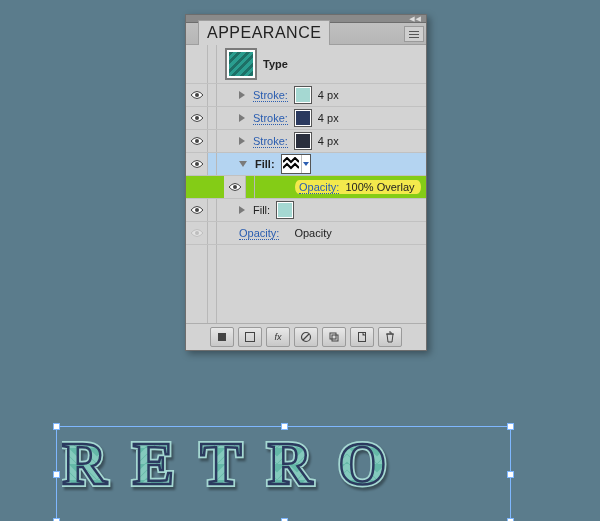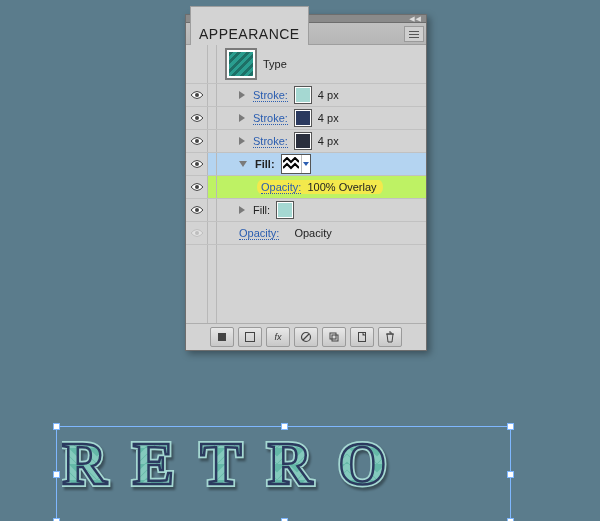--- a/index.html
+++ b/index.html
@@ -40,23 +40,23 @@
     height: 21px;
     background: linear-gradient(#c0c0c0, #b6b6b6);
     border-bottom: 1px solid #9e9e9e;
     display: flex;
     align-items: flex-end;
   }
   .panel-tab {
     background: #d3d3d3;
     border: 1px solid #9e9e9e;
     border-bottom: none;
-    padding: 19px 8px 3px 8px;
-    margin-left: 4px;
-    font-size: 14px;
+    padding: 3px 8px 3px 8px;
+    margin-left: 12px;
+    font-size: 16px;
     letter-spacing: 0.5px;
     position: relative;
     top: 1px;
   }
   .panel-menu-btn {
     margin-left: auto;
     width: 18px;
     height: 14px;
     background: #cfcfcf;
     border: 1px solid #9a9a9a;
@@ -258,21 +258,21 @@
         <span></span>
     </div>
   </div>
   <div class="panel-body">
 
     <div class="row header type-row">
       <div class="eye-col" style="height:38px;"></div>
       <div class="target-col" style="height:38px;"></div>
       <div class="content-col" style="height:38px;">
         <div class="big-swatch" style="background: repeating-linear-gradient(135deg,#2a9d8f 0 3px,#1e6f66 3px 6px);"></div>
-        <span class="plaintext" style="font-weight:normal">Type</span>
+        <span class="plaintext" style="font-weight:bold">Type</span>
       </div>
     </div>
 
     <div class="row stroke-row">
       <div class="eye-col">
         <span class="eye-icon">
             <svg width="14" height="10" viewBox="0 0 14 10">
               <path d="M1 5 Q7 -2 13 5 Q7 12 1 5 Z" fill="#fff" stroke="#444" stroke-width="1"></path>
               <circle cx="7" cy="5" r="2" fill="#444"></circle>
             </svg>
@@ -341,21 +341,21 @@
             <svg width="16" height="14" viewBox="0 0 16 14" style="position:absolute; inset:0;">
               <polyline points="0,5 4,1 8,5 12,1 16,5" fill="none" stroke="#000" stroke-width="2"></polyline>
               <polyline points="0,11 4,7 8,11 12,7 16,11" fill="none" stroke="#000" stroke-width="2"></polyline>
             </svg>
           </span>
           <span class="dd"></span>
         </span>
       </div>
     </div>
 
-    <div class="row" style="background:#bef264;">
+    <div class="row" style="background:#84cc16;padding-left:38px;">
       <div class="eye-col">
         <span class="eye-icon">
             <svg width="14" height="10" viewBox="0 0 14 10">
               <path d="M1 5 Q7 -2 13 5 Q7 12 1 5 Z" fill="#fff" stroke="#444" stroke-width="1"></path>
               <circle cx="7" cy="5" r="2" fill="#444"></circle>
             </svg>
           </span>
       </div>
       <div class="target-col"></div>
       <div class="content-col" style="padding-left:40px;">

